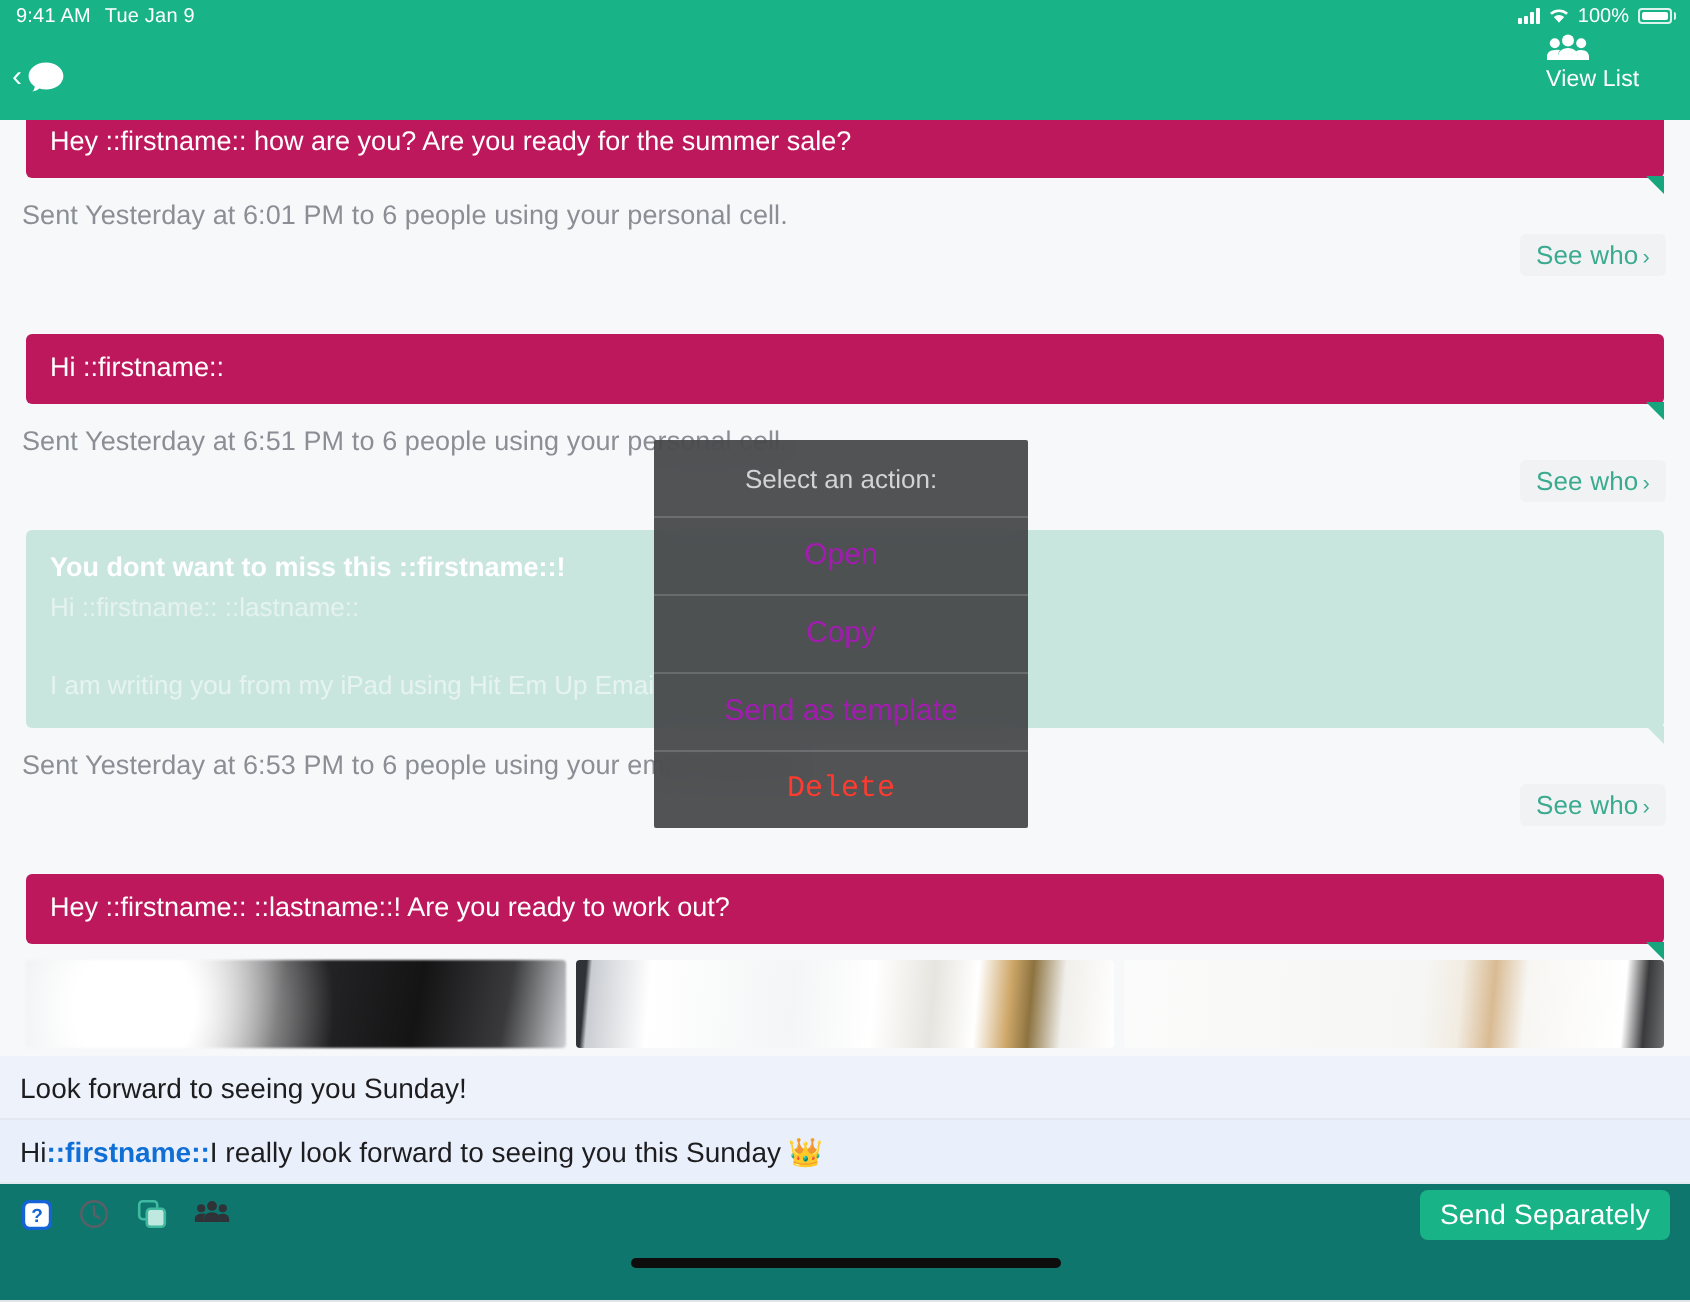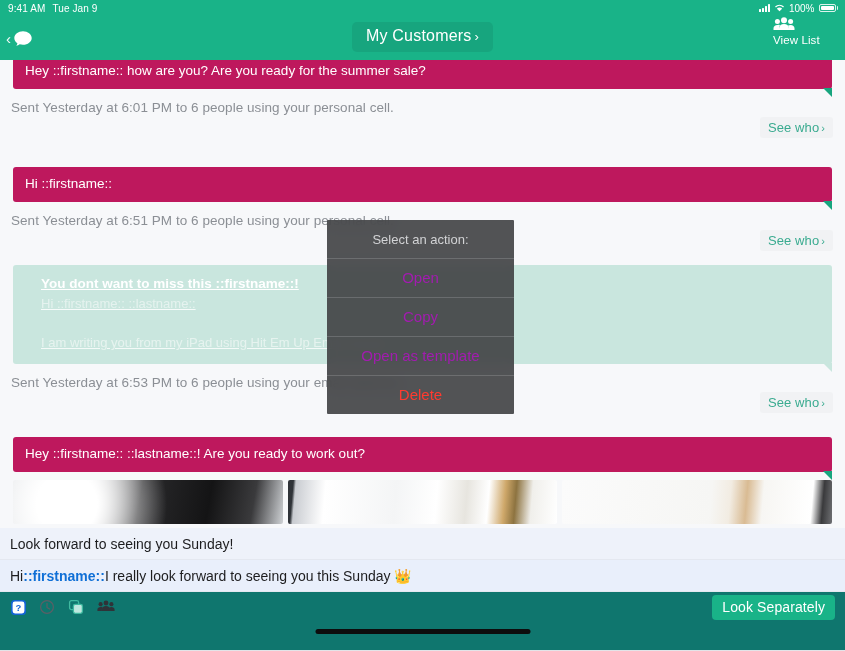--- a/index.html
+++ b/index.html
@@ -83,21 +83,21 @@
   }
   .seewho-row { display:flex; justify-content:flex-end; padding:2px 12px 0 0; }
   .seewho {
     color:#3aab90; font-size:13px; background:#f1f2f4;
     padding:3px 8px; border-radius:3px; letter-spacing:.1px;
   }
   .seewho .sc { font-size:11px; margin-left:2px; }
 
   
   .bubble.email {
-    background:#c9e6de; color:#ffffff; padding:10px 12px 12px 28px;text-decoration:underline;
+    background:#c9e6de; color:#ffffff; padding:10px 12px 12px 12px;
   }
   .bubble.email .tail { border-top-color:#c9e6de; }
   .email-sub { font-weight:bold; font-size:13.5px; color:#ffffff; }
   .email-line { font-size:13px; color:#eaf5f2; opacity:.85; margin-top:1px; }
   .email-body { font-size:13px; color:#eef7f4; opacity:.8; margin-top:22px; }
 
   
   .photo-row { display:flex; gap:5px; margin:8px 13px 0 13px; }
   .photo {
     flex:1; height:44px; border-radius:2px; overflow:hidden; position:relative;
@@ -127,21 +127,21 @@
   .sheet-title {
     text-align:center; color:#d2d3d5; font-size:13px;
     padding:12px 10px 11px 10px;
     border-bottom:.5px solid rgba(255,255,255,.16);
   }
   .sheet-item {
     text-align:center; font-size:15px; color:#a21caf;
     padding:10px 10px 11px 10px;
     border-bottom:.5px solid rgba(255,255,255,.16);
   }
-  .sheet-item:last-child { border-bottom:none; }
+  .sheet-item:last-child { border-bottom:none;font-family:Liberation Mono, monospace; }
   .sheet-item.destructive { color:#ff3b30; }
 
   
   .compose { position:absolute; left:0; bottom:0; width:845px; height:123px; background:#0f766e; }
   .compose-row {
     height:32px; background:#eef2fa; display:flex; align-items:center;
     padding:0 10px; font-size:14px; color:#1d1d1f;
     border-bottom:1px solid #e4e8f0;
   }
   .compose-row.second { background:#e9effb; }
@@ -196,26 +196,20 @@
   <div class="navbar">
     <div class="nav-back">
       <span class="chev-left">‹</span>
       <span class="bubble-icon">
         <svg width="20" height="17" viewBox="0 0 20 17">
           <path d="M10 1.2C5.2 1.2 1.3 4.2 1.3 8c0 2.1 1.2 4 3.1 5.2-.1 1-.6 2-1.2 2.6 1.3-.2 2.6-.8 3.5-1.5 1 .3 2.1.5 3.3.5 4.8 0 8.7-3 8.7-6.8S14.8 1.2 10 1.2z" fill="#ffffff"></path>
         </svg>
       </span>
     </div>
 
-    <div class="nav-title-wrap">
-      <div class="nav-title">
-        <span>My Customers</span>
-        <span class="t-chev">›</span>
-      </div>
-    </div>
 
     <div class="nav-right">
       <span class="people-icon">
         <svg width="22" height="17" viewBox="0 0 22 17">
           <circle cx="11" cy="4.2" r="3" fill="#fff"></circle>
           <circle cx="4.4" cy="5.6" r="2.5" fill="#fff"></circle>
           <circle cx="17.6" cy="5.6" r="2.5" fill="#fff"></circle>
           <path d="M11 8c-3 0-5 1.8-5 4.2V14h10v-1.8C16 9.8 14 8 11 8z" fill="#fff"></path>
           <path d="M4.4 9c-2.3 0-3.9 1.4-3.9 3.2V14H6v-2c0-1.2.4-2.2 1.1-3A5.6 5.6 0 0 0 4.4 9z" fill="#fff"></path>
           <path d="M17.6 9c-1 0-1.9.2-2.7.7.7.8 1.1 1.8 1.1 3v1.3h5.5v-1.8C21.5 10.4 19.9 9 17.6 9z" fill="#fff"></path>
@@ -279,21 +273,21 @@
         <div class="photo p3"></div>
       </div>
     </div>
 
   </div>
 
   <div class="sheet">
     <div class="sheet-title">Select an action:</div>
     <div class="sheet-item">Open</div>
     <div class="sheet-item">Copy</div>
-    <div class="sheet-item">Open as template</div>
+    <div class="sheet-item">Send as template</div>
     <div class="sheet-item destructive">Delete</div>
   </div>
 
   <div class="compose">
     <div class="compose-row">
       <span>Look forward to seeing you Sunday!</span>
     </div>
     <div class="compose-row second">
       <span>Hi </span>
         <span class="token">::firstname::</span>
@@ -323,20 +317,20 @@
       <span class="tool">
         <svg width="18" height="15" viewBox="0 0 22 17">
           <circle cx="11" cy="4.2" r="3" fill="#2f3338"></circle>
           <circle cx="4.4" cy="5.6" r="2.5" fill="#2f3338"></circle>
           <circle cx="17.6" cy="5.6" r="2.5" fill="#2f3338"></circle>
           <path d="M11 8c-3 0-5 1.8-5 4.2V14h10v-1.8C16 9.8 14 8 11 8z" fill="#2f3338"></path>
           <path d="M4.4 9c-2.3 0-3.9 1.4-3.9 3.2V14H6v-2c0-1.2.4-2.2 1.1-3A5.6 5.6 0 0 0 4.4 9z" fill="#2f3338"></path>
           <path d="M17.6 9c-1 0-1.9.2-2.7.7.7.8 1.1 1.8 1.1 3v1.3h5.5v-1.8C21.5 10.4 19.9 9 17.6 9z" fill="#2f3338"></path>
         </svg>
       </span>
-      <span class="send-btn">Look Separately</span>
+      <span class="send-btn">Send Separately</span>
     </div>
 
     <div class="home-indicator"></div>
     <div class="compose-divider"></div>
   </div>
 
 </div>
 
 </body></html>

